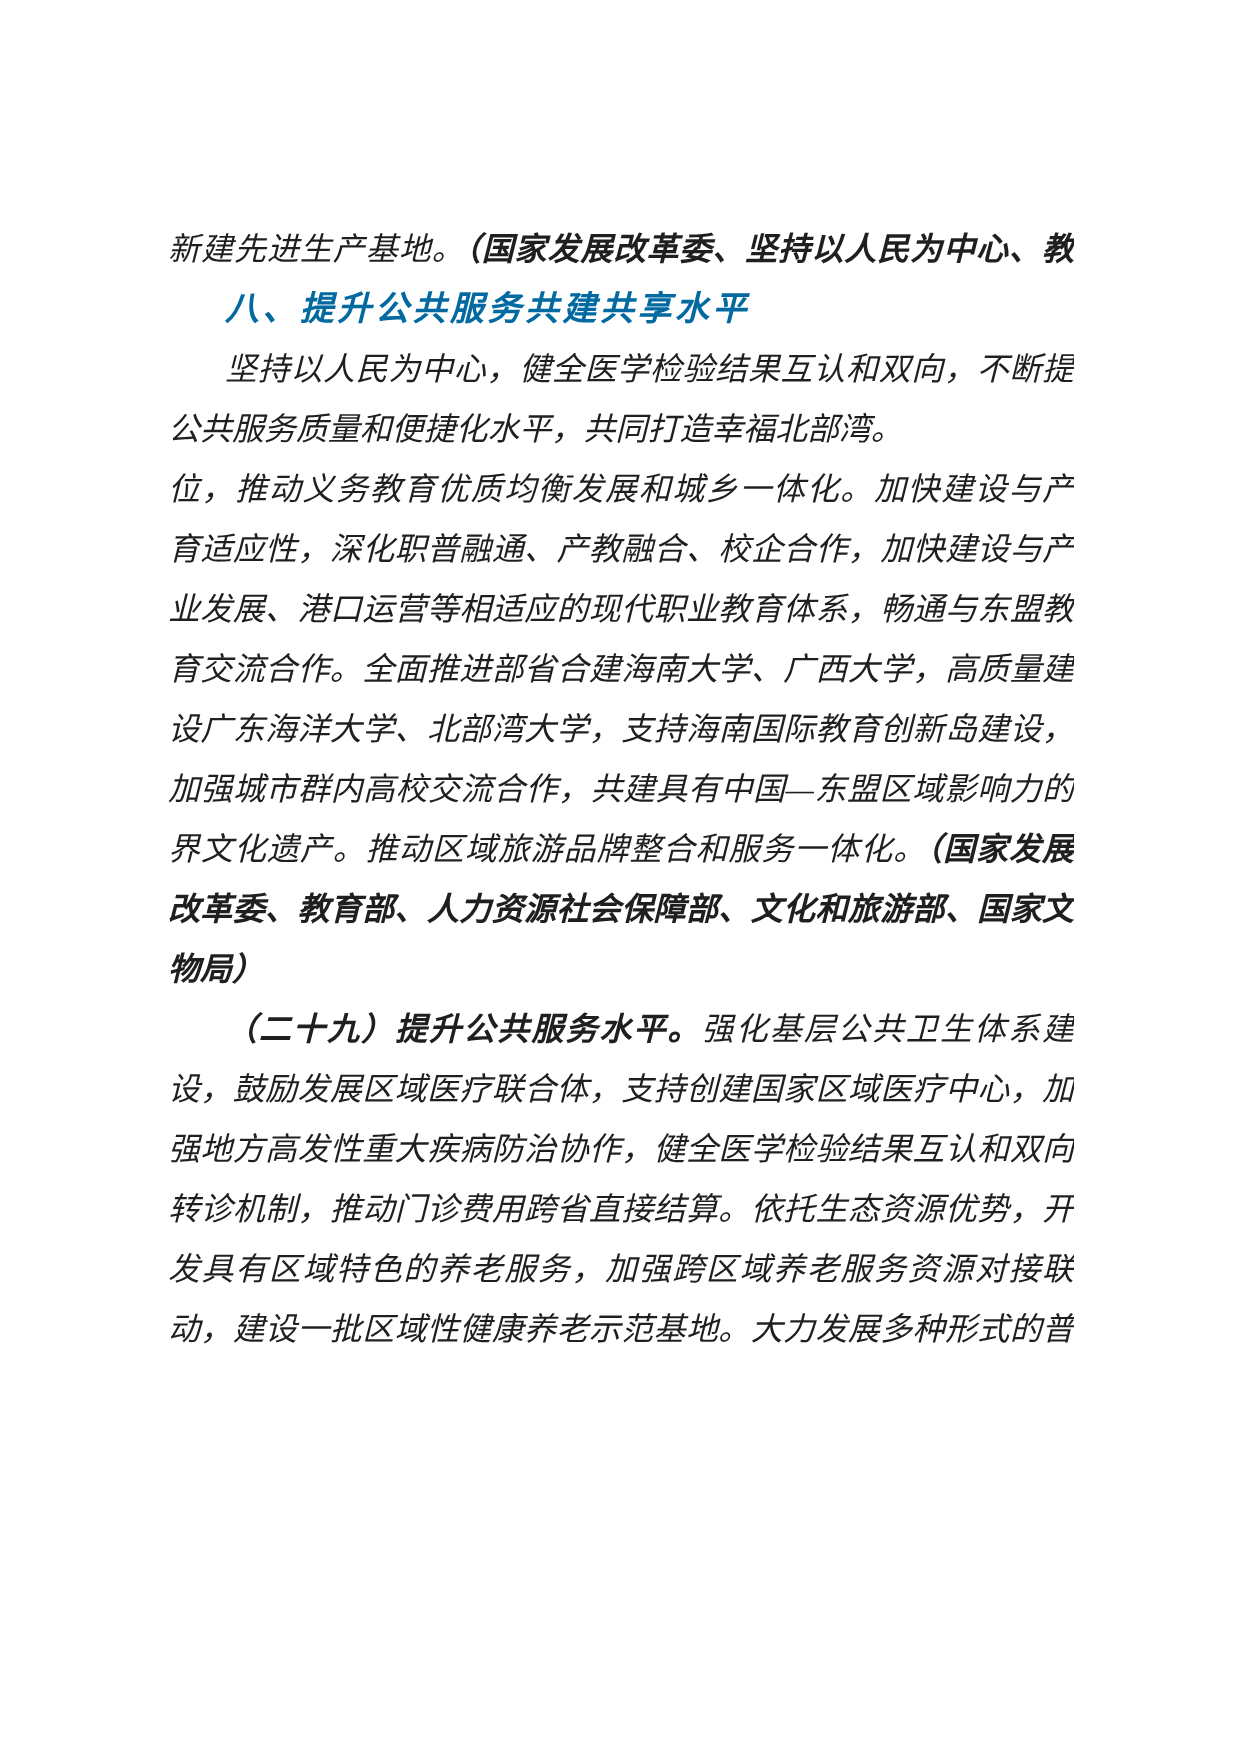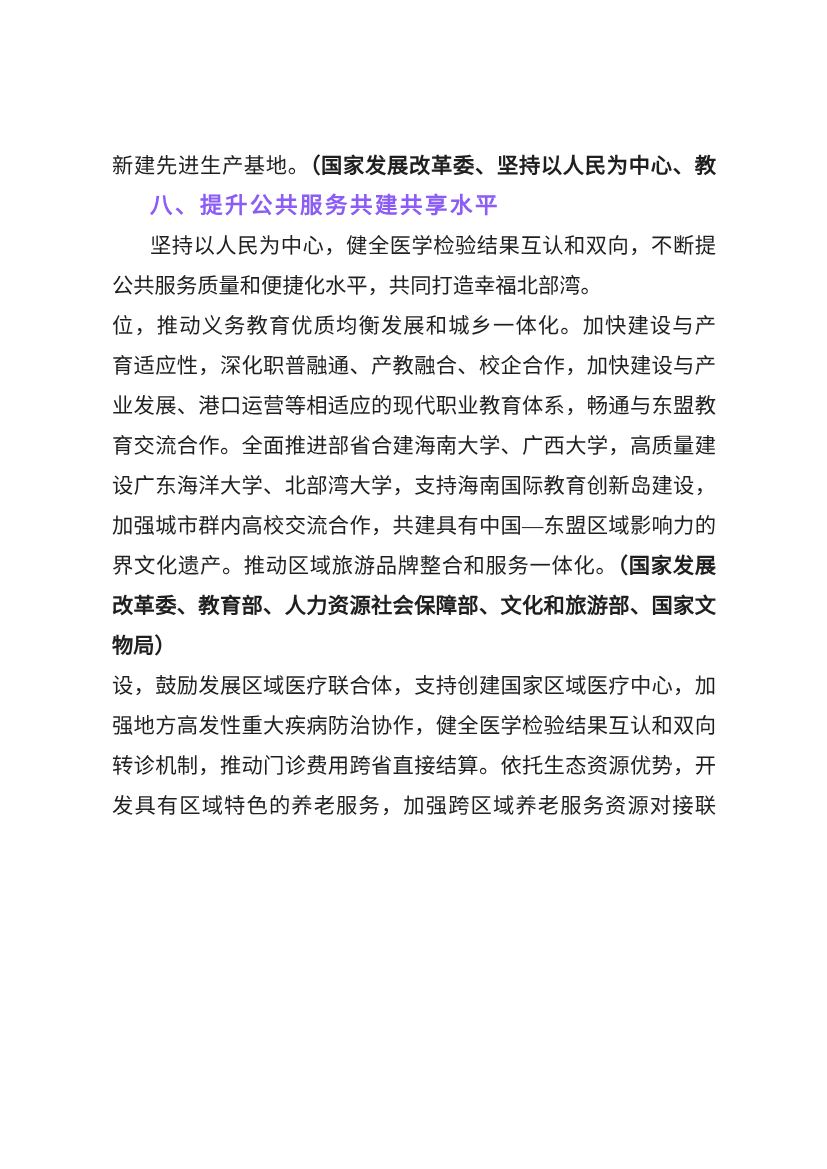--- a/index.html
+++ b/index.html
@@ -35,41 +35,43 @@
     overflow: hidden;
   }
   .line.indent {
     text-indent: 38px;
   }
   .line.heading {
     font-family: "Liberation Sans", sans-serif;
     font-weight: 700;
     font-size: 22.5px;
     letter-spacing: 2.5px;
-    color: #8b5cf6;
+    color: #0369a1;
   }
-  .run { font-weight: 400; }
+  .run { font-weight: 400; font-style: italic; }
   .run.bold { font-weight: 700; }
 </style>
 </head>
 <body>
 
 <div class="page">
   <div class="text-block" id="text-block">
       <div class="line justify"><span class="run">新建先进生产基地。</span><span class="run bold">（国家发展改革委、坚持以人民为中心、教育</span></div>
       <div class="line heading indent"><span class="run bold">八、提升公共服务共建共享水平</span></div>
       <div class="line indent justify"><span class="run">坚持以人民为中心，健全医学检验结果互认和双向，不断提升</span></div>
       <div class="line"><span class="run">公共服务质量和便捷化水平，共同打造幸福北部湾。</span></div>
       <div class="line justify"><span class="run">位，推动义务教育优质均衡发展和城乡一体化。加快建设与产</span></div>
       <div class="line justify"><span class="run">育适应性，深化职普融通、产教融合、校企合作，加快建设与产</span></div>
       <div class="line justify"><span class="run">业发展、港口运营等相适应的现代职业教育体系，畅通与东盟教</span></div>
       <div class="line justify"><span class="run">育交流合作。全面推进部省合建海南大学、广西大学，高质量建</span></div>
       <div class="line justify"><span class="run">设广东海洋大学、北部湾大学，支持海南国际教育创新岛建设，</span></div>
       <div class="line justify"><span class="run">加强城市群内高校交流合作，共建具有中国—东盟区域影响力的</span></div>
       <div class="line justify"><span class="run">界文化遗产。推动区域旅游品牌整合和服务一体化。</span><span class="run bold">（国家发展</span></div>
       <div class="line justify"><span class="run bold">改革委、教育部、人力资源社会保障部、文化和旅游部、国家文</span></div>
       <div class="line"><span class="run bold">物局）</span></div>
+      <div class="line indent justify"><span class="run bold">（二十九）提升公共服务水平。</span><span class="run">强化基层公共卫生体系建</span></div>
       <div class="line justify"><span class="run">设，鼓励发展区域医疗联合体，支持创建国家区域医疗中心，加</span></div>
       <div class="line justify"><span class="run">强地方高发性重大疾病防治协作，健全医学检验结果互认和双向</span></div>
       <div class="line justify"><span class="run">转诊机制，推动门诊费用跨省直接结算。依托生态资源优势，开</span></div>
       <div class="line justify"><span class="run">发具有区域特色的养老服务，加强跨区域养老服务资源对接联</span></div>
+      <div class="line justify"><span class="run">动，建设一批区域性健康养老示范基地。大力发展多种形式的普</span></div>
     </div>
 </div>
 
 </body></html>

